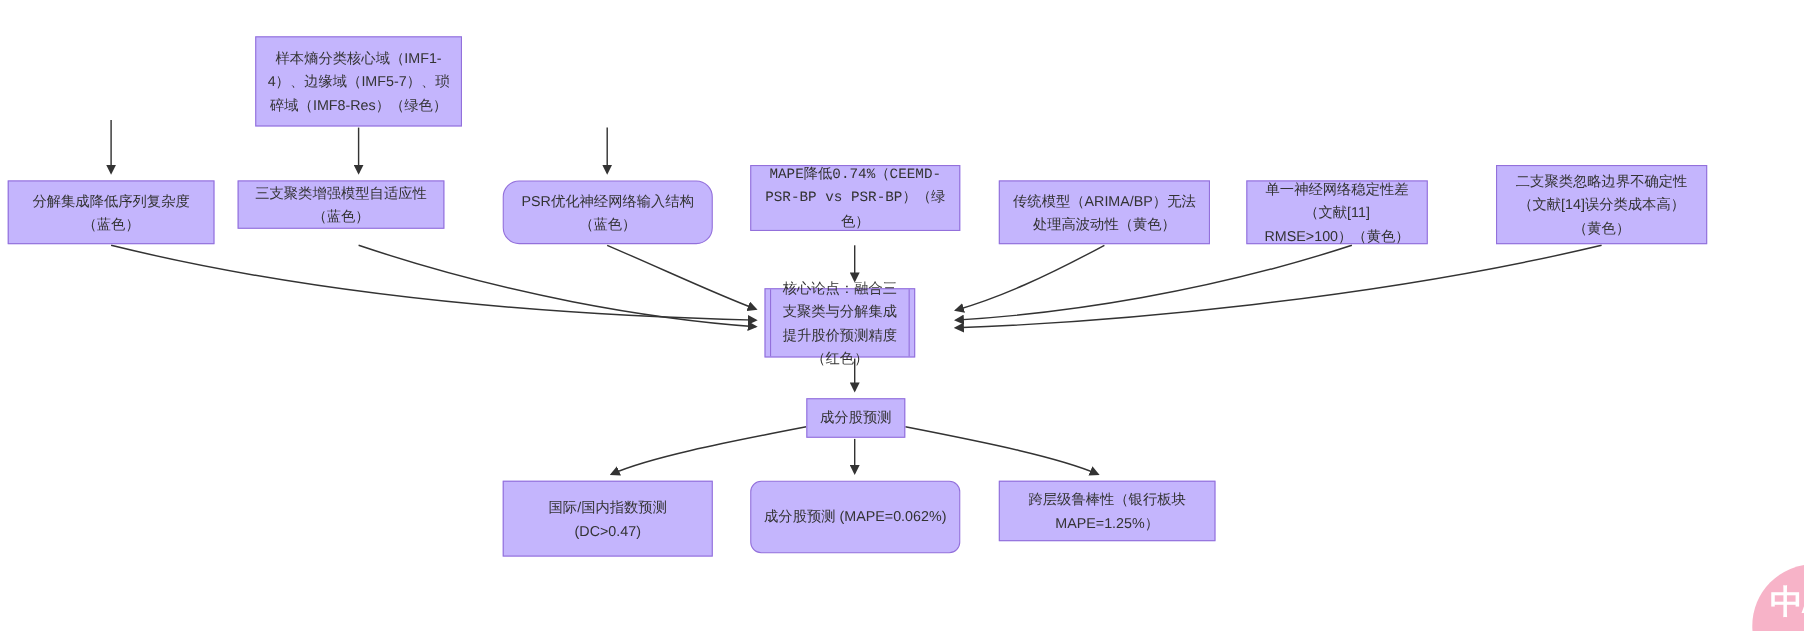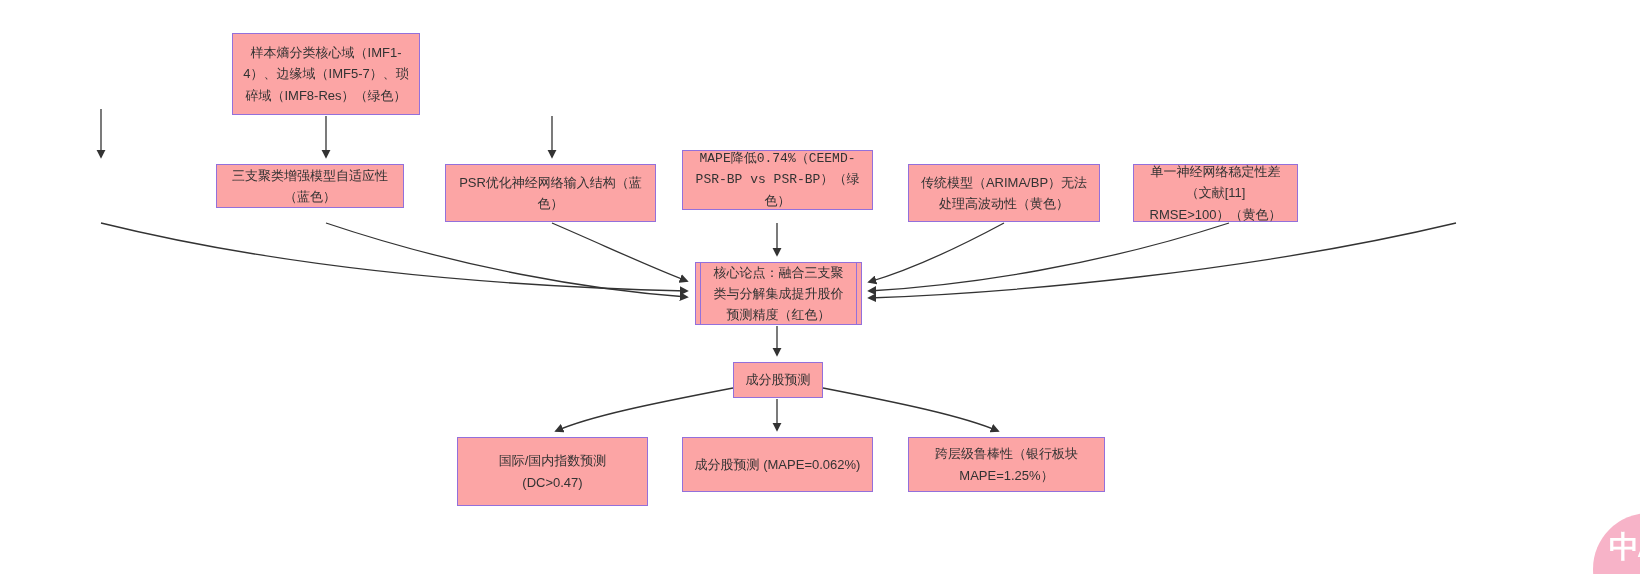--- a/index.html
+++ b/index.html
@@ -1,46 +1,46 @@
 <!DOCTYPE html>
 <html><head>
 <meta charset="utf-8">
 <style>
   html,body{margin:0;padding:0;}
   body{font-family:"Liberation Sans","DejaVu Sans",sans-serif;background:#ffffff;}
   .canvas{position:relative;width:1640px;height:574px;background:#ffffff;overflow:hidden;}
   .edges{position:absolute;left:0;top:0;width:1640px;height:574px;pointer-events:none;}
   .node{
     position:absolute;box-sizing:border-box;
-    background:#fca5a5;border:1px solid #9370DB;
+    background:#c4b5fd;border:1px solid #9370DB;
     color:#333333;font-size:13px;line-height:1.62;
     display:flex;align-items:center;justify-content:center;text-align:center;
     padding:4px 10px;
   }
   .subroutine{padding:4px 14px;}
   .subroutine::before,.subroutine::after{
     content:"";position:absolute;top:0;bottom:0;width:1px;background:#9370DB;
   }
   .subroutine::before{left:4px;}
   .subroutine::after{right:4px;}
   
   .n-a{left:7px;top:48px;width:188px;height:60px;}
   .n-b{left:232px;top:33px;width:188px;height:82px;}
   .n-c{left:457px;top:33px;width:191px;height:82px;}
   .n-d{left:7px;top:164px;width:188px;height:58px;}
   .n-e{left:216px;top:164px;width:188px;height:44px;justify-content:center;}
-  .n-f{left:445px;top:164px;width:211px;height:58px;}
+  .n-f{left:457px;top:164px;width:191px;height:58px;border-radius:15px;}
   .n-g{left:682px;top:150px;width:191px;height:60px;font-family:Liberation Mono, monospace;}
   .n-h{left:908px;top:164px;width:192px;height:58px;}
   .n-i{left:1133px;top:164px;width:165px;height:58px;}
   .n-j{left:1360px;top:150px;width:192px;height:72px;}
-  .n-core{left:695px;top:262px;width:167px;height:63px;text-align:center;}
+  .n-core{left:695px;top:262px;width:137px;height:63px;text-align:center;}
   .n-exp{left:733px;top:362px;width:90px;height:36px;}
   .n-k{left:457px;top:437px;width:191px;height:69px;}
-  .n-l{left:682px;top:437px;width:191px;height:55px;}
+  .n-l{left:682px;top:437px;width:191px;height:66px;border-radius:10px;}
   .n-m{left:908px;top:437px;width:197px;height:55px;}
   .badge{
     position:absolute;left:1593px;top:513px;width:112px;height:112px;
     border-radius:50%;background:#f7b3c8;cursor:pointer;
     color:#ffffff;font-weight:bold;font-size:30px;
     display:flex;align-items:flex-start;justify-content:flex-start;
     padding:14px 0 0 16px;box-sizing:border-box;letter-spacing:-2px;
   }
 </style>
 </head>
@@ -69,34 +69,40 @@
       <path d="M733,388 C655,403 590,416 556,431" marker-end="url(#arrow)"></path>
       <path d="M777,399 L777,430" marker-end="url(#arrow)"></path>
       <path d="M823,388 C900,403 963,416 998,431" marker-end="url(#arrow)"></path>
     </g>
   </svg>
 
   <div class="node n-b">
     <span>样本熵分类核心域（IMF1-4）、边缘域（IMF5-7）、琐碎域（IMF8-Res）（绿色）</span>
   </div>
 
+  <div class="node n-d">
+    <span>分解集成降低序列复杂度（蓝色）</span>
+  </div>
   <div class="node n-e">
     <span>三支聚类增强模型自适应性（蓝色）</span>
   </div>
   <div class="node n-f">
     <span>PSR优化神经网络输入结构（蓝色）</span>
   </div>
   <div class="node n-g">
     <span>MAPE降低0.74%（CEEMD-PSR-BP vs PSR-BP）（绿色）</span>
   </div>
   <div class="node n-h">
     <span>传统模型（ARIMA/BP）无法处理高波动性（黄色）</span>
   </div>
   <div class="node n-i">
     <span>单一神经网络稳定性差（文献[11] RMSE&gt;100）（黄色）</span>
+  </div>
+  <div class="node n-j">
+    <span>二支聚类忽略边界不确定性（文献[14]误分类成本高）（黄色）</span>
   </div>
 
   <div class="node subroutine n-core">
     <span>核心论点：融合三支聚类与分解集成提升股价预测精度（红色）</span>
   </div>
 
   <div class="node n-exp">
     <span>成分股预测</span>
   </div>
 

